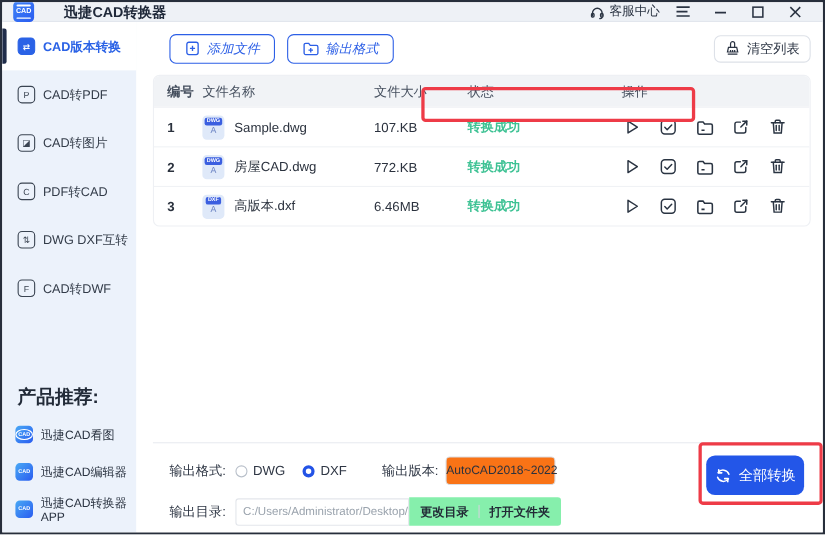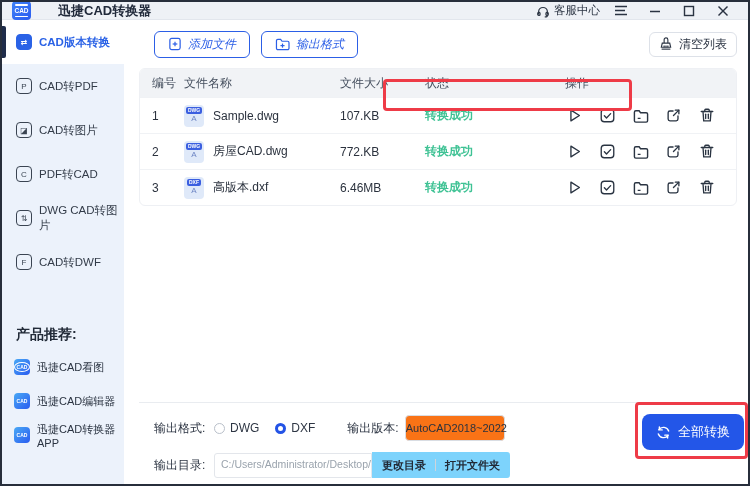--- a/index.html
+++ b/index.html
@@ -20,36 +20,36 @@
   
   .bodyrow { flex:1; display:flex; min-height:0; }
 
   
   .sidebar { width:122px; background:#ecf2fb; flex:0 0 auto; display:flex; flex-direction:column; font-size:11.5px; color:#333c49; }
   .side-item { height:44px; display:flex; align-items:center; gap:7px; padding-left:14px; position:relative; cursor:pointer; }
   .side-item.active { background:#fff; color:#2a62e6; font-weight:bold; }
   .side-item.active .bar { position:absolute; left:0; top:6px; bottom:6px; width:4px; background:#1f2c4a; border-radius:0 2px 2px 0; }
   .si-ic { width:16px; height:16px; border:1.4px solid #3a4452; border-radius:4px; display:flex; align-items:center; justify-content:center; font-size:8px; color:#3a4452; flex:0 0 auto; background:transparent; }
   .side-item.active .si-ic { background:#2a62e6; border-color:#2a62e6; color:#fff; }
-  .section-label { margin:42px 0 6px 14px; font-size:14px; font-weight:bold; color:#222b38; }
+  .section-label { margin:65px 0 6px 14px; font-size:17px; font-weight:bold; color:#222b38; }
   .prod-item { height:34px; display:flex; align-items:center; gap:7px; padding-left:12px; font-size:11px; color:#2b3442; cursor:pointer; }
   .prod-ic { width:16px; height:16px; border-radius:4px; background:linear-gradient(135deg,#49a9f5,#2a5cf0); color:#fff; font-size:5px; font-weight:bold; display:flex; align-items:center; justify-content:center; flex:0 0 auto; }
   .prod-ic.ring span{ border:1px solid #fff; border-radius:50%; padding:1px 1.5px; }
 
   
   .main { flex:1; display:flex; flex-direction:column; padding:0 11px 0 15px; min-width:0; background:#fff; }
   .toolbar { height:48px; display:flex; align-items:center; gap:11px; padding-left:15px; flex:0 0 auto; }
   .btn-outline-blue { display:flex; align-items:center; gap:6px; height:27px; padding:0 13px; border:1px solid #2c5fe6; border-radius:6px; background:#fff; color:#2c5fe6; font-size:12px; cursor:pointer;font-style:italic; }
   .btn-clear { margin-left:auto; display:flex; align-items:center; gap:6px; height:25px; padding:0 9px; border:1px solid #dde1e8; border-radius:6px; background:#fff; color:#2a3342; font-size:12px; cursor:pointer; }
 
   .tablebox { border:1px solid #eef0f4; border-radius:6px; overflow:hidden; flex:0 0 auto; }
   .trow { display:grid; grid-template-columns:44px 156px 85px 140px 1fr; align-items:center; }
   .thead { height:28px; background:#f1f3f6; color:#454f5e; font-size:12px; }
   .tbody-row { height:36px; border-top:1px solid #f0f2f5; font-size:12px; color:#2b323e; }
-  .c-no { padding-left:12px; }
+  .c-no { padding-left:12px;font-weight:bold; }
   .namecell { display:flex; align-items:center; gap:9px; }
   .fileicon { width:20px; height:22px; background:#dfe9f9; border-radius:4px; display:flex; flex-direction:column; align-items:center; justify-content:flex-start; padding-top:2px; }
   .fbadge { background:#3b5fe0; color:#fff; font-size:5px; font-weight:bold; line-height:7px; padding:0 2px; border-radius:2px; }
   .fletter { font-size:8px; color:#6d85c4; line-height:10px; }
   .status { color:#3ec294;font-weight:bold; }
   .ops { display:flex; align-items:center; gap:14px; }
   .op { width:19px; height:19px; display:flex; align-items:center; justify-content:center; cursor:pointer; background:none; border:none; padding:0; }
   .op svg { display:block; }
 
   .spacer { flex:1; }
@@ -57,25 +57,25 @@
   
   .footer { flex:0 0 auto; height:82px; border-top:1px solid #e9ecf0; padding:12px 0 0 15px; position:relative;margin-top:40px; }
   .frow { display:flex; align-items:center; margin-bottom:11px; font-size:12px; color:#2e3644; }
   .flabel { width:60px; }
   .radio { display:flex; align-items:center; gap:5px; margin-right:16px; cursor:pointer; }
   .rdot { width:11px; height:11px; border-radius:50%; border:1.5px solid #b9c0ca; background:#fff; }
   .radio.sel .rdot { border:3px solid #2353e6; }
   .vlabel { margin-left:16px; margin-right:6px; }
   .select { width:100px; height:26px; border:1px solid #d9dde3; border-radius:4px; background:#f97316; display:flex; align-items:center; justify-content:flex-start; padding:0 0; font-size:11px; color:#2b323e; cursor:pointer; }
   .dirinput { width:158px; height:25px; border:1px solid #e3e6eb; border-radius:3px 0 0 3px; background:#fff; color:#9aa3ad; font-size:10.5px; padding:0 6px; display:flex; align-items:center; overflow:hidden; white-space:nowrap; }
-  .dirbtns { height:26px; background:#7dd3fc; border-radius:0 3px 3px 0; display:flex; align-items:center; padding:0 10px; gap:9px; font-size:11px; color:#222a36; font-weight:bold;font-family:Liberation Mono, monospace; }
+  .dirbtns { height:26px; background:#86efac; border-radius:0 3px 3px 0; display:flex; align-items:center; padding:0 10px; gap:9px; font-size:11px; color:#222a36; font-weight:bold;font-family:Liberation Mono, monospace; }
   .dirbtns .sep { width:1px; height:12px; background:#cfd4db; }
   .dirbtns span { cursor:pointer; }
 
-  .convert-btn { position:absolute; left:640px; top:412px; width:102px; height:36px; background:#2356e8; border:none; border-radius:8px; color:#fff; font-size:13px; display:flex; align-items:center; justify-content:center; gap:7px; cursor:pointer; }
+  .convert-btn { position:absolute; left:640px; top:412px; width:89px; height:36px; background:#2356e8; border:none; border-radius:8px; color:#fff; font-size:13px; display:flex; align-items:center; justify-content:center; gap:7px; cursor:pointer; }
 
   
   .redbox { position:absolute; border:3px solid #ee3b47; border-radius:4px; pointer-events:none; }
   .redbox.hdr { left:381px; top:77px; width:249px; height:32px; }
   .redbox.cvt { left:633px; top:400px; width:113px; height:57px; }
 </style>
 </head>
 <body>
 
 <div class="window">
@@ -136,21 +136,21 @@
       <div class="side-item">
         <span class="si-ic">◪</span>
         <span>CAD转图片</span>
       </div>
       <div class="side-item">
         <span class="si-ic">C</span>
         <span>PDF转CAD</span>
       </div>
       <div class="side-item">
         <span class="si-ic">⇅</span>
-        <span>DWG CAD转图片</span>
+        <span>DWG DXF互转</span>
       </div>
       <div class="side-item">
         <span class="si-ic">F</span>
         <span>CAD转DWF</span>
       </div>
 
       <div class="section-label">产品推荐:</div>
 
       <div class="prod-item">
         <span class="prod-ic ring">

